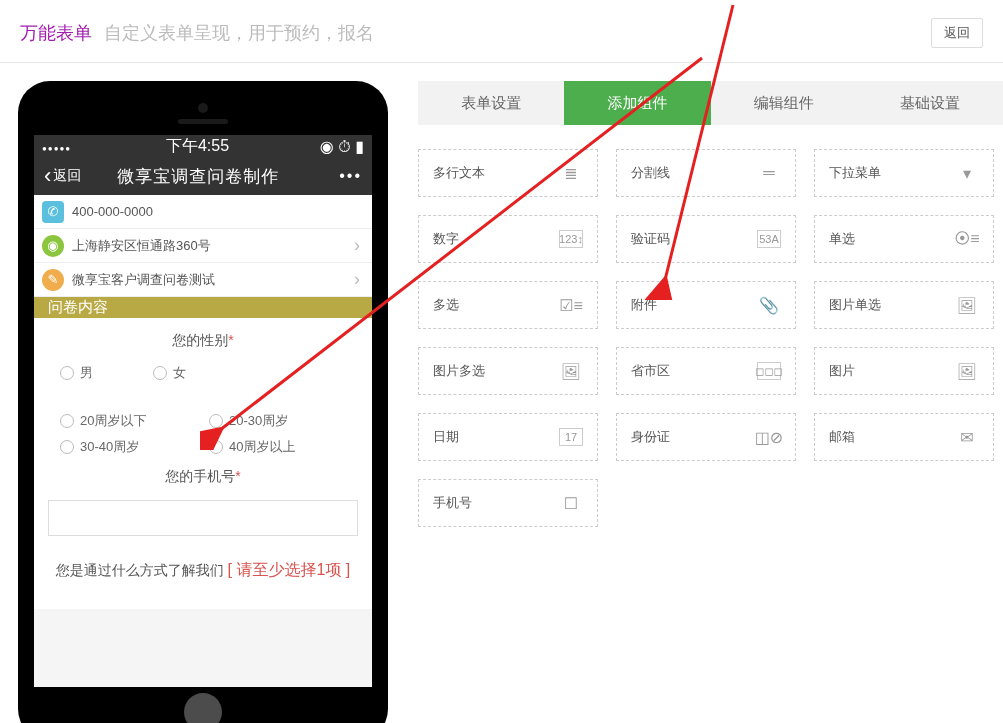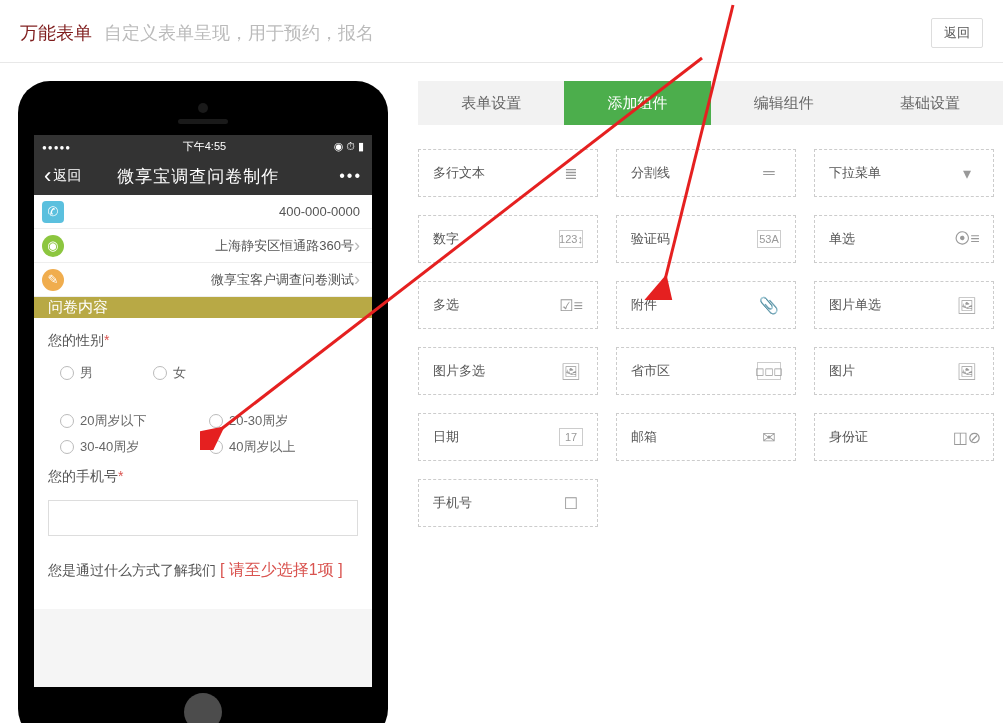--- a/index.html
+++ b/index.html
@@ -1,55 +1,55 @@
 <!DOCTYPE html>
 <html><head>
 <meta charset="utf-8">
 <style>
 * { margin: 0; padding: 0; box-sizing: border-box; font-family: "Microsoft YaHei", Arial, sans-serif; }
 body { background: #fff; width: 1003px; height: 723px; position: relative; overflow: hidden; }
 
 
 .page-header { padding: 18px 20px 14px; border-bottom: 1px solid #e8e8e8; display: flex; align-items: center; }
-.page-title { font-size: 18px; color: #7f1d1d; font-weight: 400; margin-right: 12px; }
+.page-title { font-size: 18px; color: #a21caf; font-weight: 400; margin-right: 12px; }
 .page-subtitle { font-size: 18px; color: #bbb; flex: 1; }
 .back-btn-top { border: 1px solid #ddd; background: #fff; padding: 5px 12px; font-size: 13px; color: #555; cursor: pointer; border-radius: 2px; }
 
 
 .main { display: flex; padding: 18px 0 0 18px; gap: 30px; }
 
 
 .phone { width: 370px; height: 660px; background: #000; border-radius: 32px; padding: 54px 16px 54px 16px; position: relative; flex-shrink: 0; }
 .phone::before { content: ""; position: absolute; top: 22px; left: 50%; transform: translateX(-50%); width: 10px; height: 10px; background: #1a1a1a; border-radius: 50%; }
 .phone::after { content: ""; position: absolute; top: 38px; left: 50%; transform: translateX(-50%); width: 50px; height: 5px; background: #1a1a1a; border-radius: 3px; }
 .home-btn { position: absolute; bottom: 10px; left: 50%; transform: translateX(-50%); width: 38px; height: 38px; background: #4c4c4c; border-radius: 50%; }
 .screen { width: 100%; height: 100%; background: #f5f5f5; overflow: hidden; }
-.status-bar { height: 22px; background: #333; color: #fff; font-size: 11px; display: flex; align-items: center; padding: 8px 8px; justify-content: space-between; }
+.status-bar { height: 22px; background: #333; color: #fff; font-size: 16px; display: flex; align-items: center; padding: 8px 8px; justify-content: space-between; }
 .status-left::before { content: "●●●●●"; letter-spacing: 1px; font-size: 8px; margin-right: 4px; }
 .status-right { letter-spacing: 0; }
 .nav-bar { height: 38px; background: #333; color: #fff; display: flex; align-items: center; padding: 0 10px; font-size: 16px; }
 .nav-back { font-size: 14px; display: flex; align-items: center; cursor: pointer; }
 .nav-back::before { content: "‹"; font-size: 22px; margin-right: 2px; }
 .nav-title { flex: 1; text-align: center; font-size: 17px; padding-right: 24px; letter-spacing: 1px; }
 .nav-dots { letter-spacing: 2px; }
 
 
 .phone-row { height: 34px; background: #fff; border-bottom: 1px solid #eee; display: flex; align-items: center; padding: 0 12px 0 8px; font-size: 13px; color: #555; cursor: pointer;}
 .icon-sq { width: 22px; height: 22px; border-radius: 4px; margin-right: 8px; display: flex; align-items: center; justify-content: center; font-size: 13px; color: #fff; flex-shrink: 0; }
 .icon-blue { background: #5bc0de; }
 .icon-green { background: #8cc63f; border-radius: 50%;}
 .icon-orange { background: #f0ad4e; border-radius: 50%;}
 .chev { color: #bbb; font-size: 18px; }
-.row-text { flex: 1; text-align: right; }
+.row-text { flex: 1; }
 
 
 .section-yellow { background: #b8a945; color: #fff; padding: 1px 14px; font-size: 15px; }
 
 
-.form-section { background: #fff; padding: 14px; }
+.form-section { background: #fff; padding: 14px; text-align: center; }
 .q-label { font-size: 14px; color: #555; margin-bottom: 14px; }
 .q-label .star { color: #d9534f; }
 .radio-row { display: flex; gap: 60px; padding-left: 12px; margin-bottom: 30px; }
 .radio-opt { display: flex; align-items: center; font-size: 13px; color: #666; cursor: pointer; }
 .radio-opt::before { content: ""; width: 12px; height: 12px; border: 1px solid #bbb; border-radius: 50%; margin-right: 6px; display: inline-block; }
 .radio-grid { display: grid; grid-template-columns: 1fr 1fr; gap: 8px 0; padding-left: 12px; margin-bottom: 12px;}
 .text-input { width: 100%; height: 36px; border: 1px solid #ddd; background: #fff; margin-bottom: 24px; }
 .warn { color: #d9534f; font-size: 16px; }
 
 
@@ -192,26 +192,26 @@
         </div>
         <div class="comp">
           <span>图片</span>
           <span class="comp-icon noborder">🖼</span>
         </div>
         <div class="comp">
           <span>日期</span>
           <span class="comp-icon">17</span>
         </div>
         <div class="comp">
+          <span>身份证</span>
+          <span class="comp-icon noborder">◫⊘</span>
+        </div>
+        <div class="comp">
           <span>邮箱</span>
           <span class="comp-icon noborder">✉</span>
-        </div>
-        <div class="comp">
-          <span>身份证</span>
-          <span class="comp-icon noborder">◫⊘</span>
         </div>
         <div class="comp">
           <span>手机号</span>
           <span class="comp-icon noborder">☐</span>
         </div>
       </div>
   </div>
 </div>
 
 <svg class="arrow arrow1">

